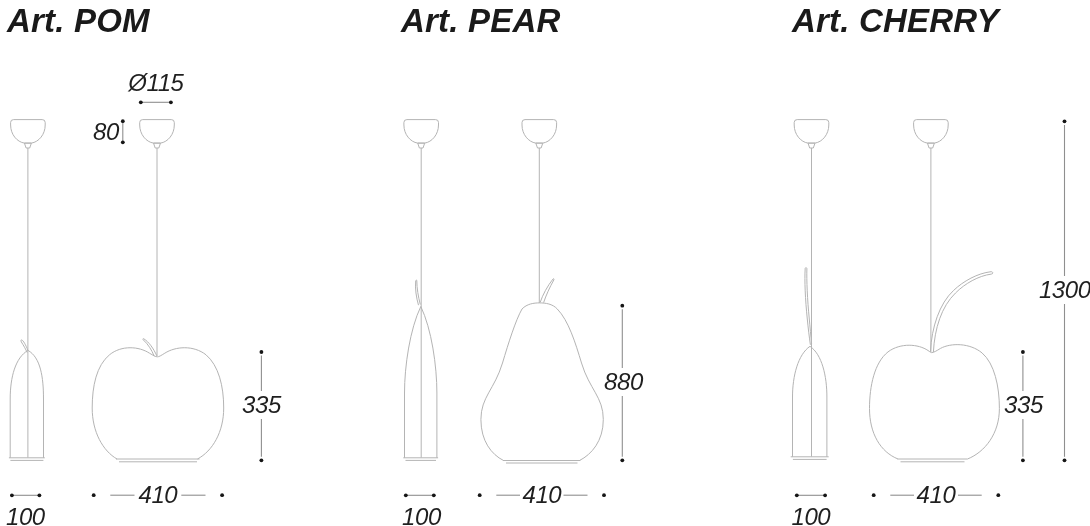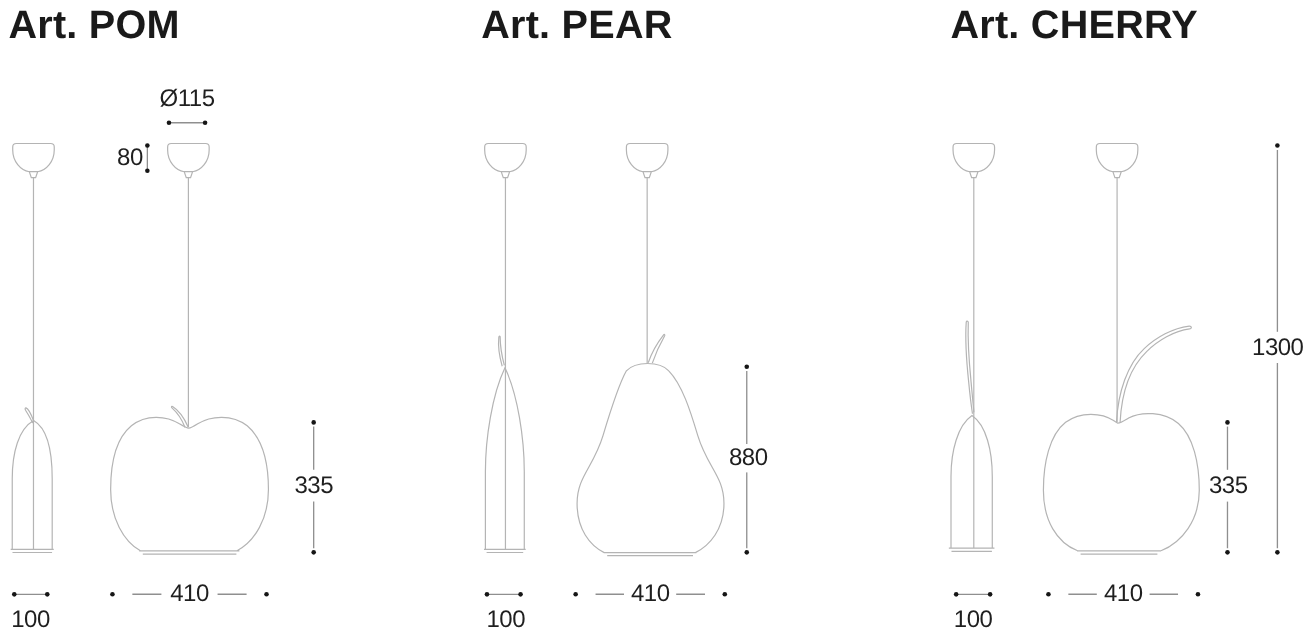--- a/index.html
+++ b/index.html
@@ -2,34 +2,35 @@
 <html><head>
 <meta charset="utf-8">
 <style>
   html,body{margin:0;padding:0;background:#fff;}
   #canvas{
     position:relative;
     width:1090px;height:526px;
     background:#fff;
     font-family:"Liberation Sans", sans-serif;
     overflow:hidden;
+    font-style:italic;
   }
   #drawing{position:absolute;left:0;top:0;}
   .title{
     position:absolute;
     font-size:33px;
     font-weight:700;
     line-height:33px;
     color:#1a1a1a;
     letter-spacing:0.2px;
     white-space:nowrap;
   }
   .dim{
     position:absolute;
-    font-size:20px;
+    font-size:24px;
     font-weight:400;
     color:#1f1f1f;
     letter-spacing:-0.4px;
     white-space:nowrap;
     transform:translate(-50%,-50%);
     background:#fff;
     padding:0 1px;
   }
   .dim-right{transform:translate(-100%,-50%);}
   svg .outline{stroke:#b4b4b4;stroke-width:1;fill:none;}

